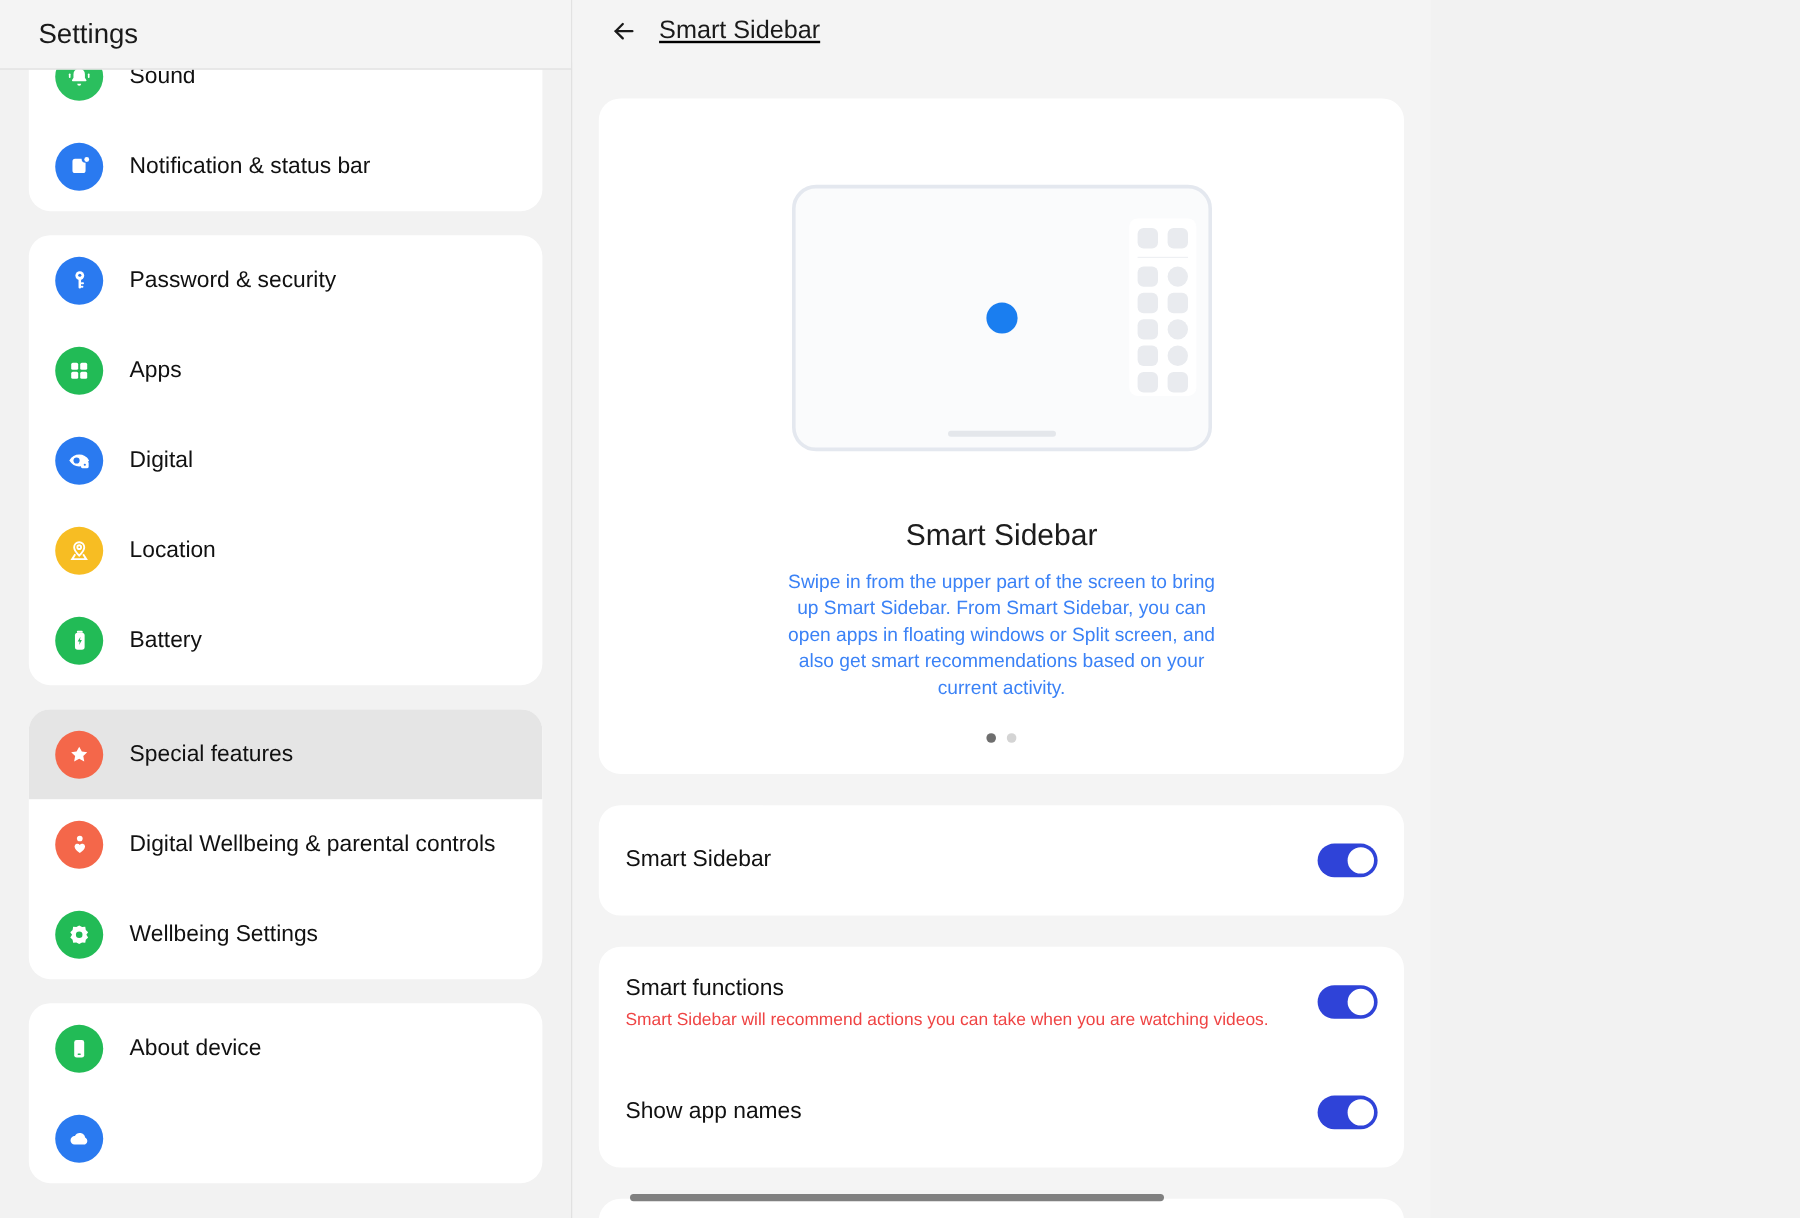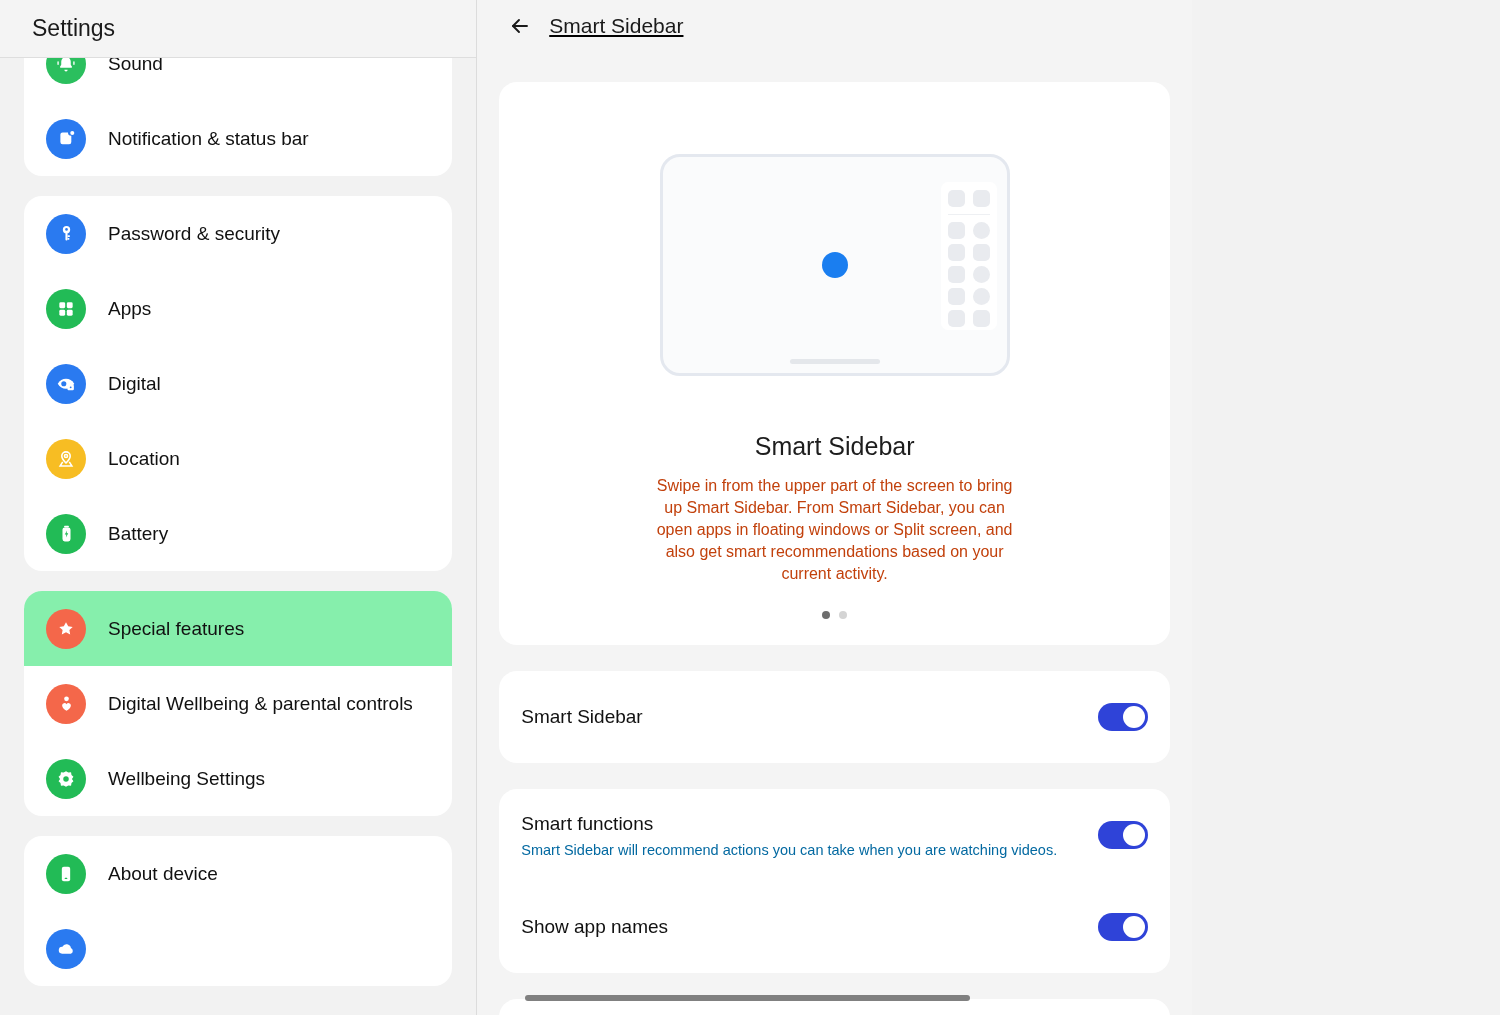--- a/index.html
+++ b/index.html
@@ -38,21 +38,21 @@
     overflow: hidden;
   }
   .card.first { margin-top: -32px; border-radius: 18px; }
 
   .srow {
     display: flex; align-items: center;
     height: 75px;
     padding: 0 22px;
     cursor: pointer;
   }
-  .srow.selected { background: #86efac; }
+  .srow.selected { background: #e5e5e5; }
 
   .icon-circle {
     width: 40px; height: 40px; border-radius: 50%;
     display: flex; align-items: center; justify-content: center;
     flex: 0 0 40px;
     margin-right: 22px;
   }
   .icon-circle svg { display: block; }
   .srow-label { font-size: 19px; color: #111111; }
 
@@ -119,39 +119,39 @@
     background: #e4e7eb;
   }
 
   .hero-title {
     text-align: center;
     font-size: 25px; color: #1d1d1d;
     margin-top: 56px;
   }
   .hero-desc {
     text-align: center;
-    font-size: 16px; color: #c2410c;
+    font-size: 16px; color: #3b82f6;
     line-height: 1.38;
     max-width: 372px;
     margin: 14px auto 0 auto;
   }
   .dots { display: flex; justify-content: center; gap: 9px; margin-top: 26px; }
   .dot { width: 8px; height: 8px; border-radius: 50%; background: #d4d4d4; cursor: pointer; }
   .dot.active { background: #6e6e6e; }
 
   .opt-card { background: #ffffff; border-radius: 18px; margin-bottom: 26px; }
   .opt-row {
     display: flex; align-items: center; justify-content: space-between;
     padding: 0 22px;
     min-height: 92px;
     cursor: pointer;
   }
   .opt-text { padding: 10px 0; }
   .opt-title { font-size: 19px; color: #111111; }
-  .opt-sub { font-size: 14.5px; color: #0369a1; margin-top: 7px; }
+  .opt-sub { font-size: 14.5px; color: #ef4444; margin-top: 7px; }
 
   .toggle {
     width: 50px; height: 28px;
     border-radius: 14px;
     background: #2f43d8;
     position: relative;
     flex: 0 0 50px;
     cursor: pointer;
   }
   .toggle .knob {

